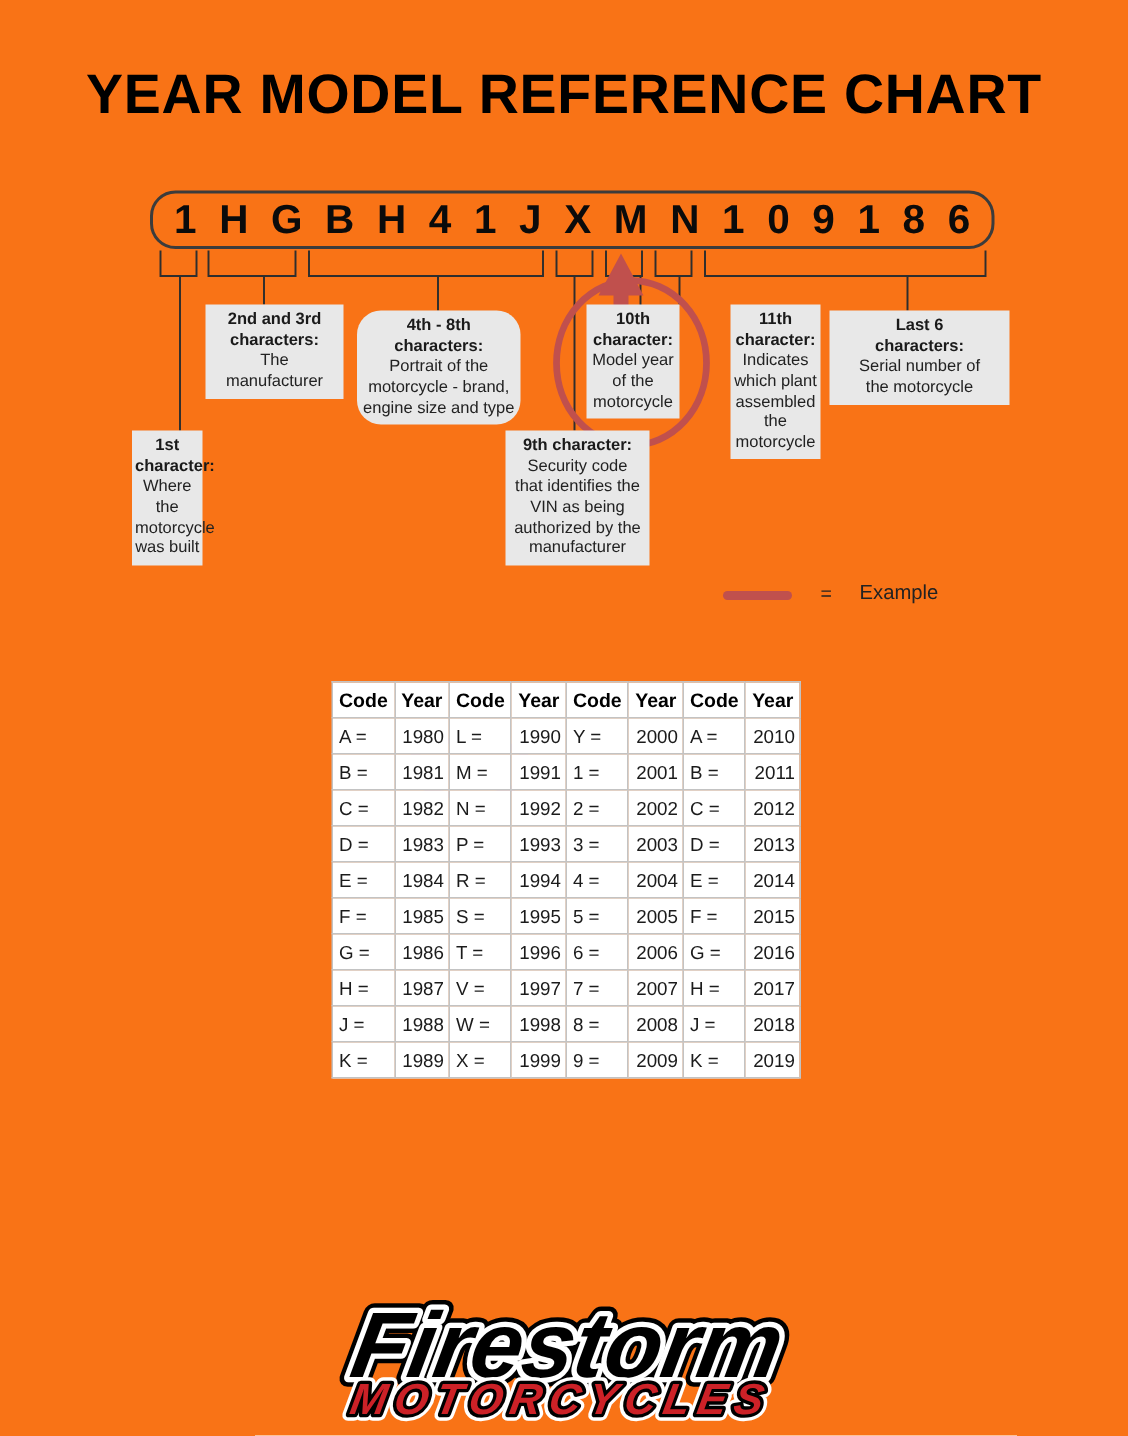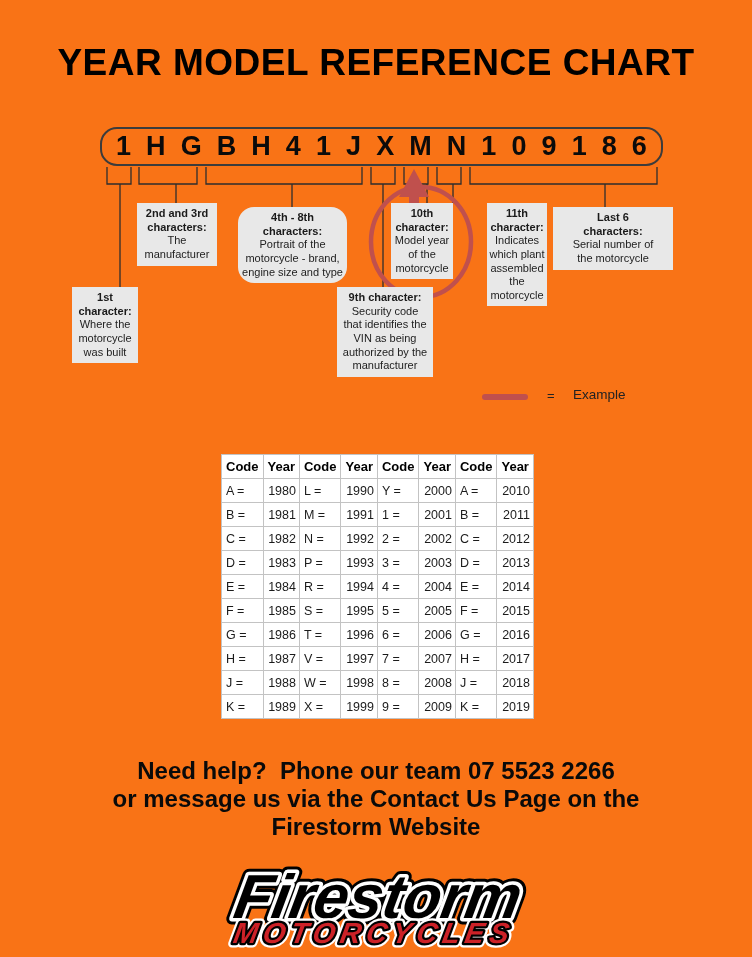--- a/index.html
+++ b/index.html
@@ -16,22 +16,22 @@
   .vin-box span{font-size:27px;font-weight:bold;color:#0b0b0b;line-height:1;}
 
   
   .overlay{position:absolute;left:0;top:0;width:752px;height:957px;pointer-events:none;}
 
   
   .co{position:absolute;background:#e8e8e8;text-align:center;font-size:11px;line-height:1.24;
       color:#222;padding:4px 2px;box-sizing:border-box;}
   .co span{display:block;}
   .co .b{font-weight:bold;color:#1a1a1a;}
-  .co-first{left:72px;top:287px;width:66px;}
-  .co-second{left:137px;top:203px;width:80px;}
+  .co-first{left:88px;top:287px;width:47px;}
+  .co-second{left:137px;top:203px;width:92px;}
   .co-fourth{left:238px;top:207px;width:109px;border-radius:16px;}
   .co-ninth{left:337px;top:287px;width:96px;}
   .co-tenth{left:391px;top:203px;width:62px;}
   .co-eleventh{left:487px;top:203px;width:60px;}
   .co-last{left:553px;top:207px;width:120px;}
 
   
   .source{position:absolute;left:92px;top:389px;font-size:11.5px;color:#222;white-space:pre;}
   .legend-line{position:absolute;left:482px;top:394px;width:46px;height:6px;border-radius:3px;}
   .legend-eq{position:absolute;left:547px;top:388px;font-size:13px;color:#222;}
@@ -280,25 +280,20 @@
           <td>X =</td>
           <td>1999</td>
           <td>9 =</td>
           <td>2009</td>
           <td>K =</td>
           <td>2019</td>
         </tr>
       </tbody>
     </table>
 
-  <div class="help">
-    <div>Need help?  Phone our team 07 5523 2266</div>
-    <div>or message us via the Contact Us Page on the</div>
-    <div>Firestorm Website</div>
-  </div>
 
   <svg class="logo-svg" width="400" height="100" viewBox="0 0 400 100">
     <g transform="translate(10,0) skewX(-10)">
       <text class="logo1" x="200" y="64" text-anchor="middle" fill="none" stroke="#000" stroke-width="13" stroke-linejoin="round">Firestorm</text>
       <text class="logo1" x="200" y="64" text-anchor="middle" fill="none" stroke="#fff" stroke-width="7" stroke-linejoin="round">Firestorm</text>
       <text class="logo1" x="200" y="64" text-anchor="middle" fill="#000">Firestorm</text>
       <text class="logo2" x="202" y="89" text-anchor="middle" fill="none" stroke="#fff" stroke-width="9" stroke-linejoin="round">MOTORCYCLES</text>
       <text class="logo2" x="202" y="89" text-anchor="middle" fill="none" stroke="#000" stroke-width="4.5" stroke-linejoin="round">MOTORCYCLES</text>
       <text class="logo2 logo-red" x="202" y="89" text-anchor="middle" fill="#cc2127">MOTORCYCLES</text>
     </g>

